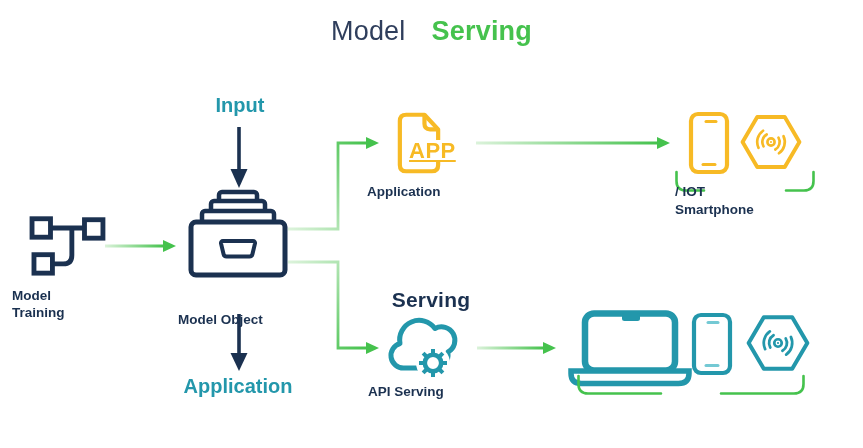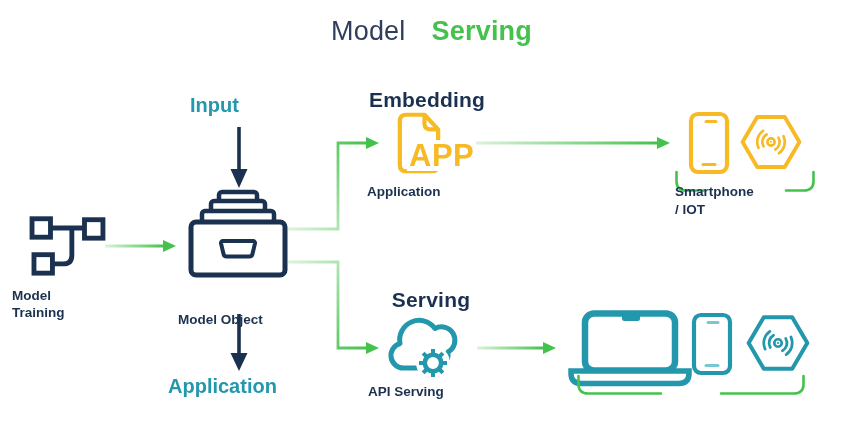--- a/index.html
+++ b/index.html
@@ -6,24 +6,24 @@
     --navy:#1b3150; --title-navy:#2f3e5c; --teal:#2397ab; --teal-light:#74c9d4;
     --green:#45c24d; --green-tail:#ddf3dc; --yellow:#f7ba25;
   }
   html,body{margin:0;padding:0;background:#fff;}
   body{width:863px;height:448px;font-family:"Liberation Sans",sans-serif;}
   .stage{position:relative;width:863px;height:448px;background:#fff;overflow:hidden;}
   .abs{position:absolute;}
   .title{top:16px;left:0;width:100%;text-align:center;font-size:27px;letter-spacing:.2px;}
   .title .t1{color:var(--title-navy);font-weight:500;margin-right:26px;}
   .title .t2{color:var(--green);font-weight:700;}
-  .teal-word{font-size:20px;font-weight:700;color:var(--teal);}
+  .teal-word{font-size:20px;font-weight:700;color:var(--teal);text-align:center;}
   .heading{font-size:21px;font-weight:700;color:var(--navy);text-align:center;letter-spacing:.2px;}
   .small-lbl{font-size:13.5px;line-height:1.25;font-weight:700;color:var(--navy);}
-  .app-word{font-size:31px;font-weight:800;color:var(--yellow);background:#fff;padding:0 2px;letter-spacing:.5px;line-height:1;}
+  .app-word{font-size:22px;font-weight:800;color:var(--yellow);background:#fff;padding:0 2px;letter-spacing:.5px;line-height:1;text-decoration:underline;}
   svg{display:block;overflow:visible;}
   .navy-stroke{stroke:var(--navy);fill:none;}
   .yellow-stroke{stroke:var(--yellow);fill:none;}
   .teal-stroke{stroke:var(--teal);fill:none;}
   .tealfill{fill:var(--teal);}
   .whitefill{fill:#fff;}
   .navyfill{fill:var(--navy);}
   .greenfill{fill:var(--green);}
   .brace{stroke:var(--green);fill:none;stroke-width:2.6;stroke-linecap:round;}
   .gs-tail{stop-color:var(--green-tail);}
@@ -94,21 +94,20 @@
     <defs>
         <linearGradient id="gradCD" gradientUnits="userSpaceOnUse" x1="2" y1="8" x2="82" y2="94">
       <stop offset="0" class="gs-tail"></stop>
           <stop offset="1" class="gs-head"></stop>
         </linearGradient>
       </defs>
     <path d="M2,8 H52 V94 H81" fill="none" stroke="url(#gradCD)" stroke-width="2.8"></path>
     <polygon points="80,88 93,94 80,100" class="greenfill"></polygon>
   </svg>
 
-  <div class="abs heading" style="left:357px;top:88px;width:140px;">Embedding</div>
   <svg class="abs" style="left:396px;top:112px;" width="46" height="62" viewBox="0 0 50 68">
     <path d="M31,3 H11 Q4,3 4,10 V58 Q4,65 11,65 H39 Q46,65 46,58 V19 Z" class="yellow-stroke" stroke-width="4.6" stroke-linejoin="round"></path>
     <path d="M31,3 V13 Q31,19 37,19 H46" class="yellow-stroke" stroke-width="4.6" stroke-linejoin="round"></path>
   </svg>
   <div class="abs app-word" style="left:407px;top:140px;">APP</div>
   <div class="abs small-lbl" style="left:367px;top:184px;width:120px;">Application</div>
 
   <svg class="abs" style="left:474px;top:135px;" width="198" height="16" viewBox="0 0 198 16">
     <defs>
         <linearGradient id="gradH2" gradientUnits="userSpaceOnUse" x1="0" y1="8" x2="184" y2="8">
@@ -132,22 +131,22 @@
     <path d="M31,24.3 A10,10 0 0 0 27.3,38" class="yellow-stroke" stroke-width="3.1" stroke-linecap="round"></path>
     <path d="M26.8,19.9 A16,16 0 0 0 21.5,39.8" class="yellow-stroke" stroke-width="3.1" stroke-linecap="round"></path>
     <path d="M41,41.7 A10,10 0 0 0 44.7,28" class="yellow-stroke" stroke-width="3.1" stroke-linecap="round"></path>
     <path d="M45.2,46.1 A16,16 0 0 0 50.5,26.2" class="yellow-stroke" stroke-width="3.1" stroke-linecap="round"></path>
   </svg>
   <svg class="abs" style="left:674px;top:171px;" width="142" height="24" viewBox="0 0 142 24">
     <path d="M2.5,1 V10 Q2.5,19.5 12,19.5 H30" class="brace"></path>
     <path d="M139.5,1 V10 Q139.5,19.5 130,19.5 H112" class="brace"></path>
   </svg>
   <div class="abs small-lbl" style="left:675px;top:183px;width:140px;line-height:1.3;">
+    <div>/ IOT</div>
     <div>Smartphone</div>
-    <div>/ IOT</div>
   </div>
 
   <div class="abs heading" style="left:361px;top:288px;width:140px;">Serving</div>
   <svg class="abs" style="left:388px;top:312px;" width="84" height="72" viewBox="0 0 84 72">
     <path d="M16,56 A12.5,12.5 0 0 1 12,31.5 A19.5,19.5 0 0 1 47,16.5 A13,13 0 0 1 60,40 Q61,54 48,56 Z" class="teal-stroke" stroke-width="5" stroke-linejoin="round"></path>
     <g>
       <circle cx="45" cy="51" r="17" class="whitefill"></circle>
       <g class="teal-stroke" stroke-width="4">
         <line x1="53.5" y1="51" x2="59" y2="51"></line>
         <line x1="51" y1="57" x2="54.9" y2="60.9"></line>

